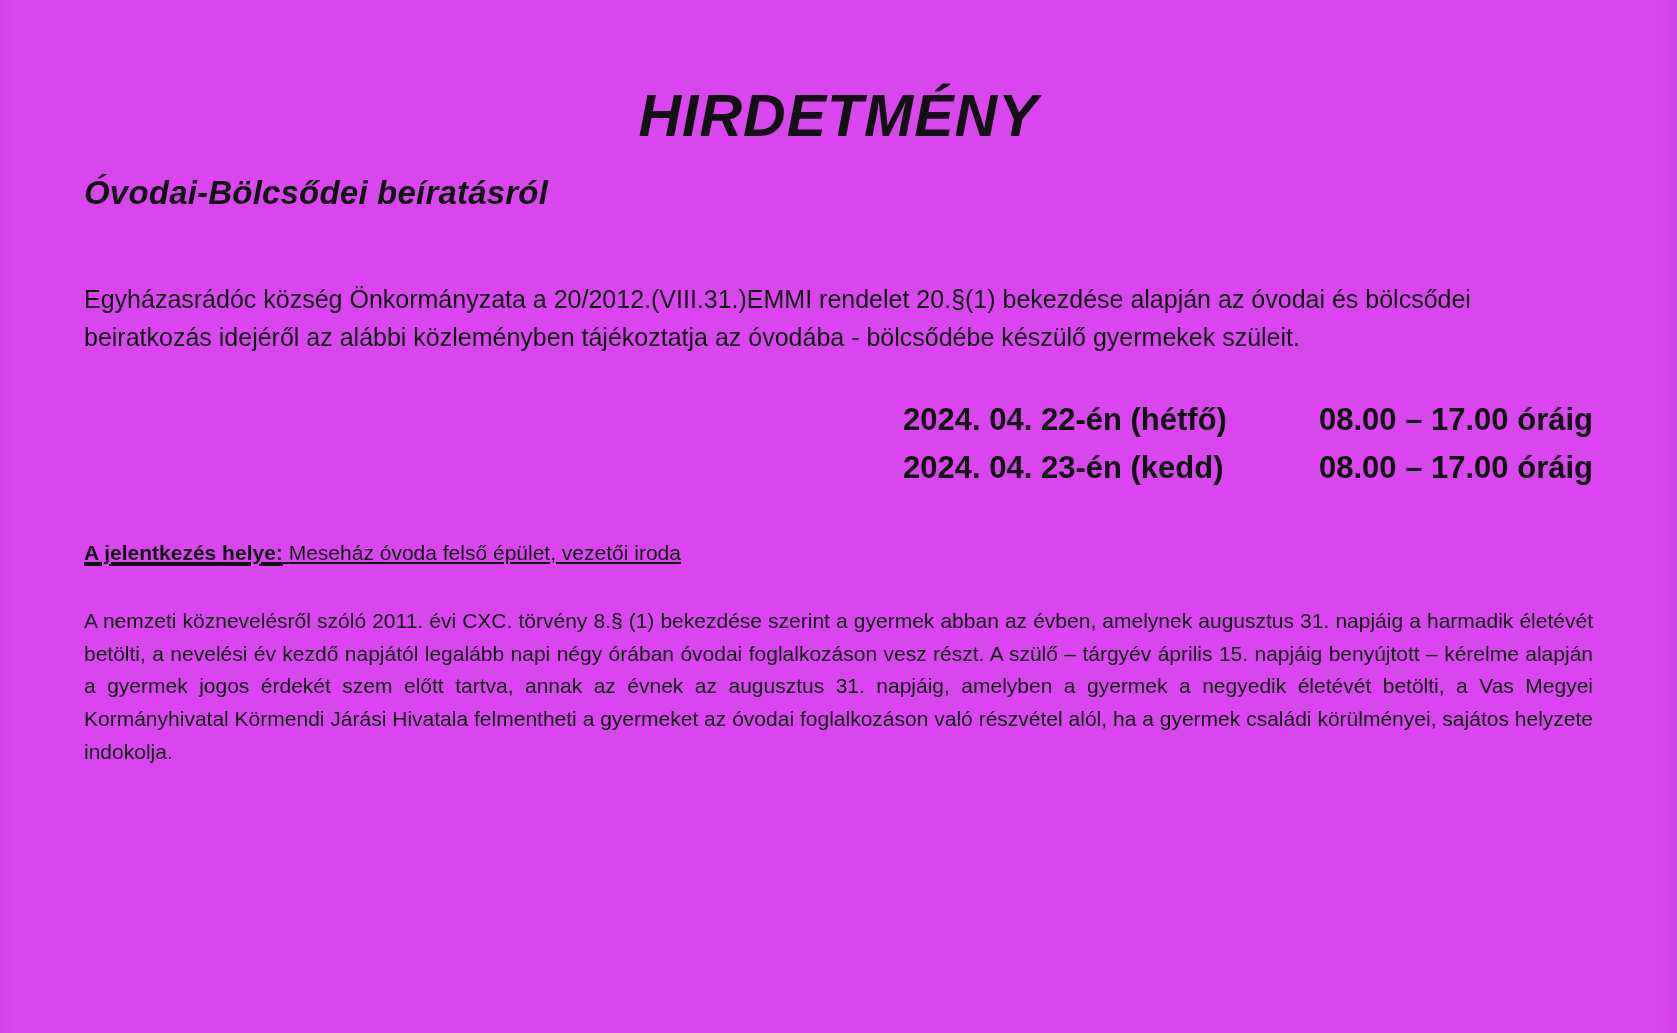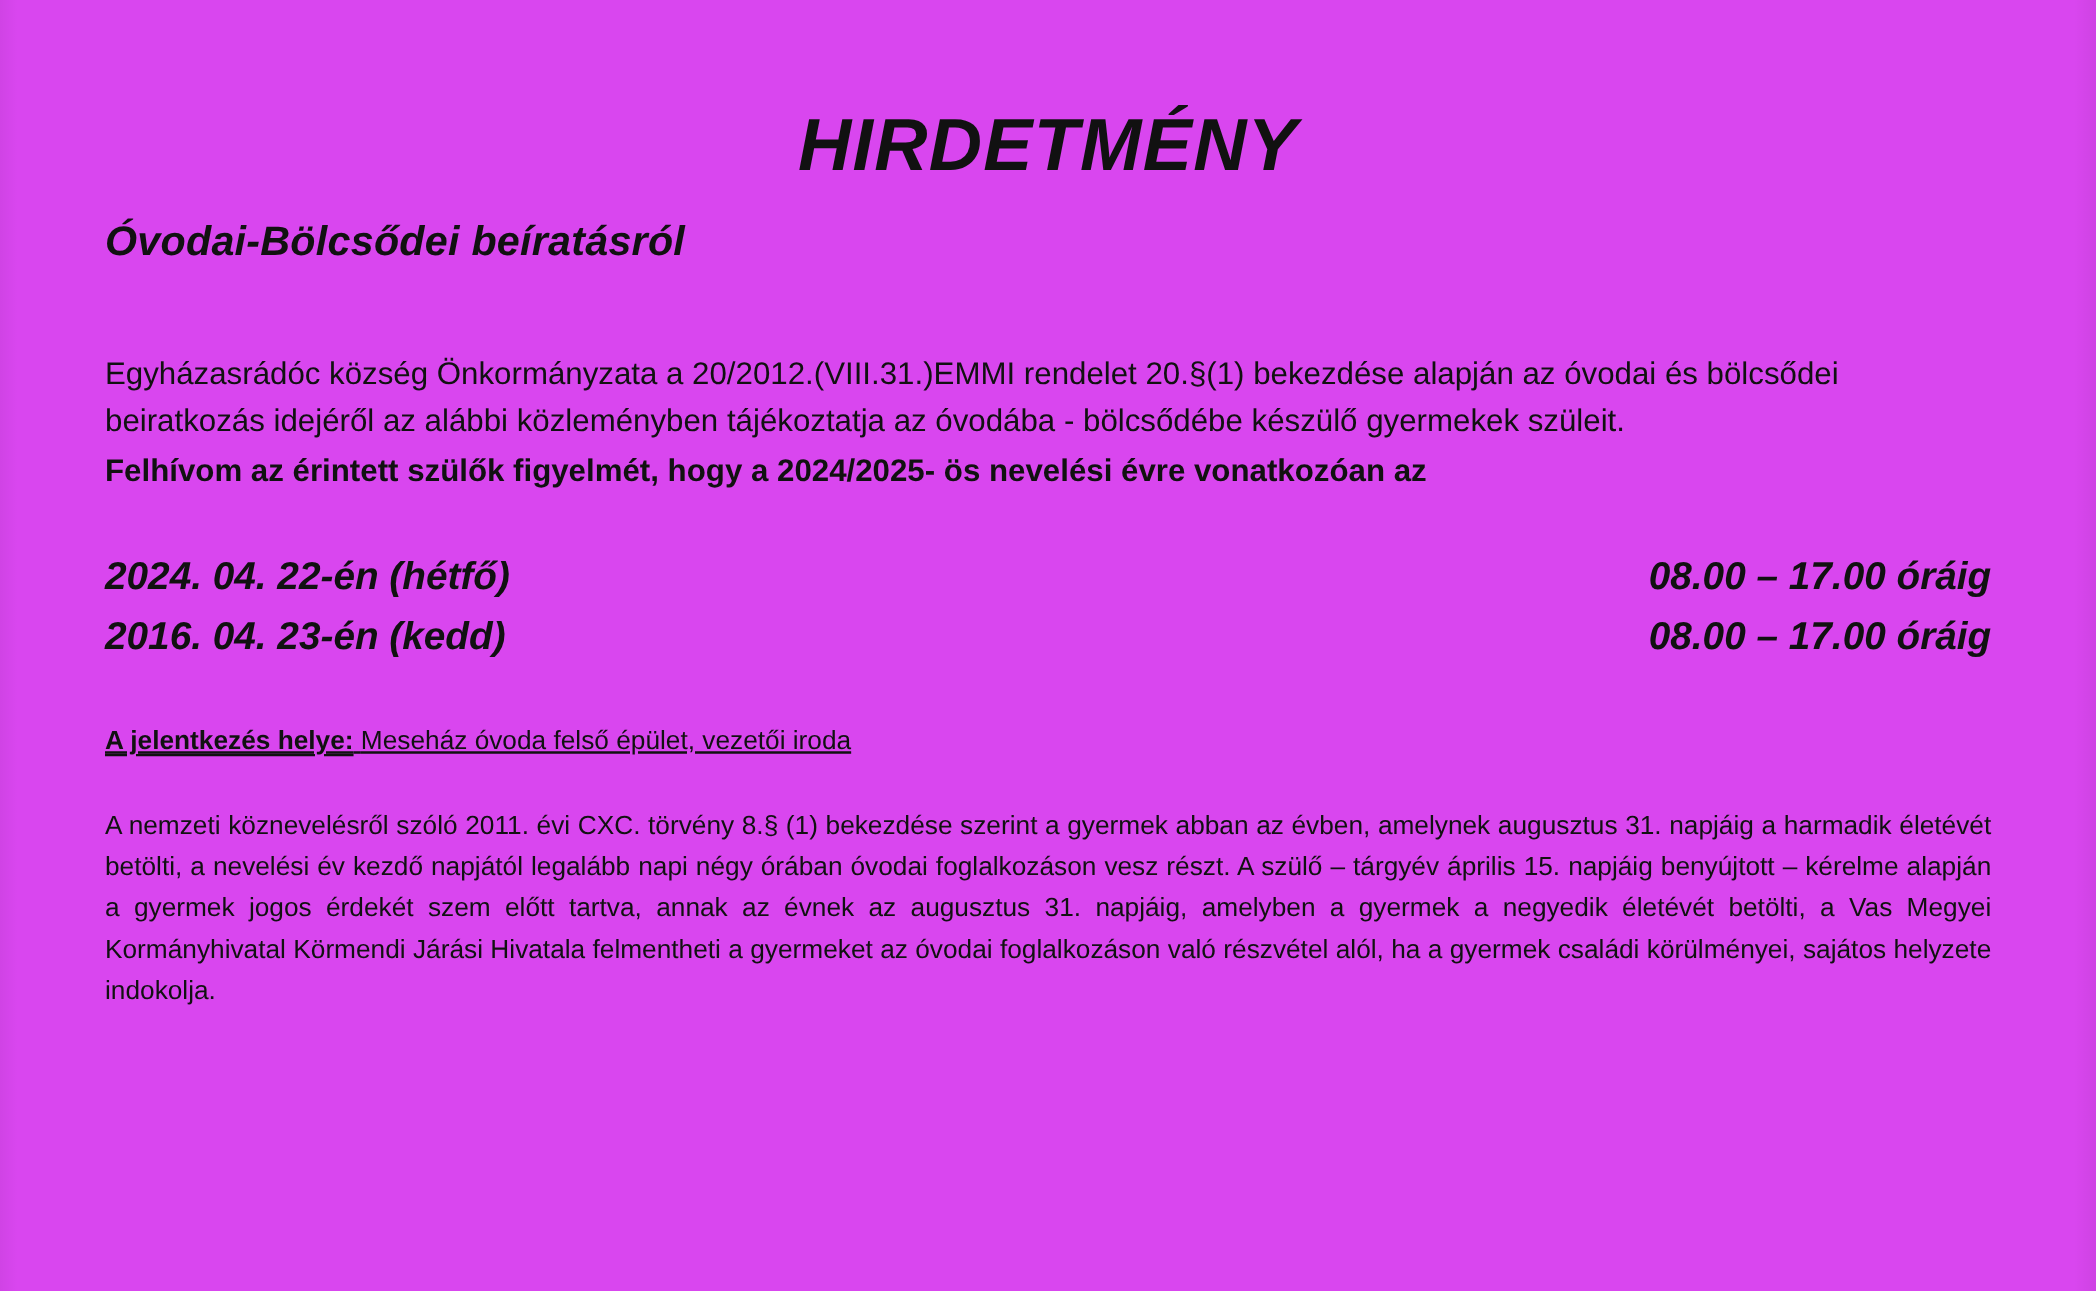--- a/index.html
+++ b/index.html
@@ -84,22 +84,21 @@
   }
 
   .dates {
     margin-top: 40px;
     font-weight: bold;
     font-size: 31px;
     line-height: 1.55;
   }
   .date-row {
     display: flex;
-    justify-content: space-between;
-    font-style: italic;
+    justify-content: flex-end;
   }
   .date-row .d-left {
     width: 360px;
     text-align: left;
   }
   .date-row .d-right {
     width: 330px;
     text-align: right;
   }
   .date-row.row2 .d-right {
@@ -134,31 +133,30 @@
 </head>
 <body>
 
 <div class="page">
 
   <h1 class="title">HIRDETMÉNY</h1>
   <h2 class="subtitle">Óvodai-Bölcsődei beíratásról</h2>
 
   <div class="intro">
     <p>Egyházasrádóc község Önkormányzata a 20/2012.(VIII.31.)EMMI rendelet 20.§(1) bekezdése alapján az óvodai és bölcsődei beiratkozás idejéről az alábbi közleményben tájékoztatja az óvodába - bölcsődébe készülő gyermekek szüleit.</p>
-    <p class="bold-line">Felhívom az érintett szülők figyelmét, hogy a 2024/2025- ös nevelési évre vonatkozóan az</p>
   </div>
 
 
   <div class="dates">
     <div class="date-row row1">
       <div class="d-left">2024. 04. 22-én (hétfő)</div>
       <div class="d-right">08.00 – 17.00 óráig</div>
     </div>
     <div class="date-row row2">
-      <div class="d-left">2016. 04. 23-én (kedd)</div>
+      <div class="d-left">2024. 04. 23-én (kedd)</div>
       <div class="d-right">08.00 – 17.00 óráig</div>
     </div>
   </div>
 
   <div class="place">
     <span class="label">A jelentkezés helye:</span>
     <span>Meseház óvoda felső épület, vezetői iroda</span>
   </div>
 
   <div class="body-text">

